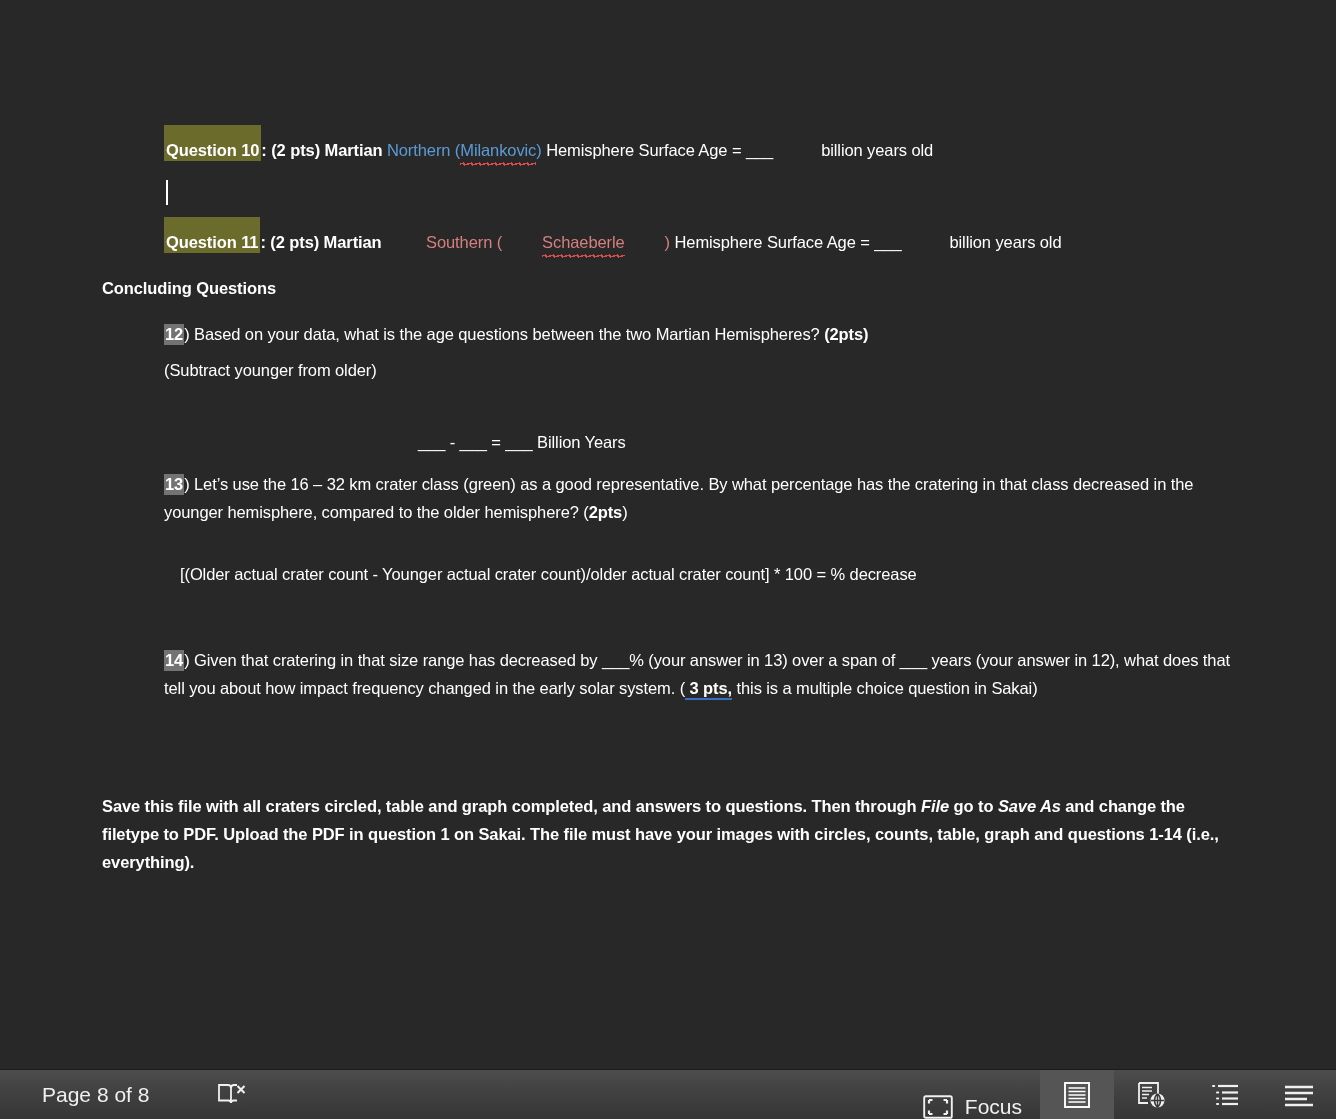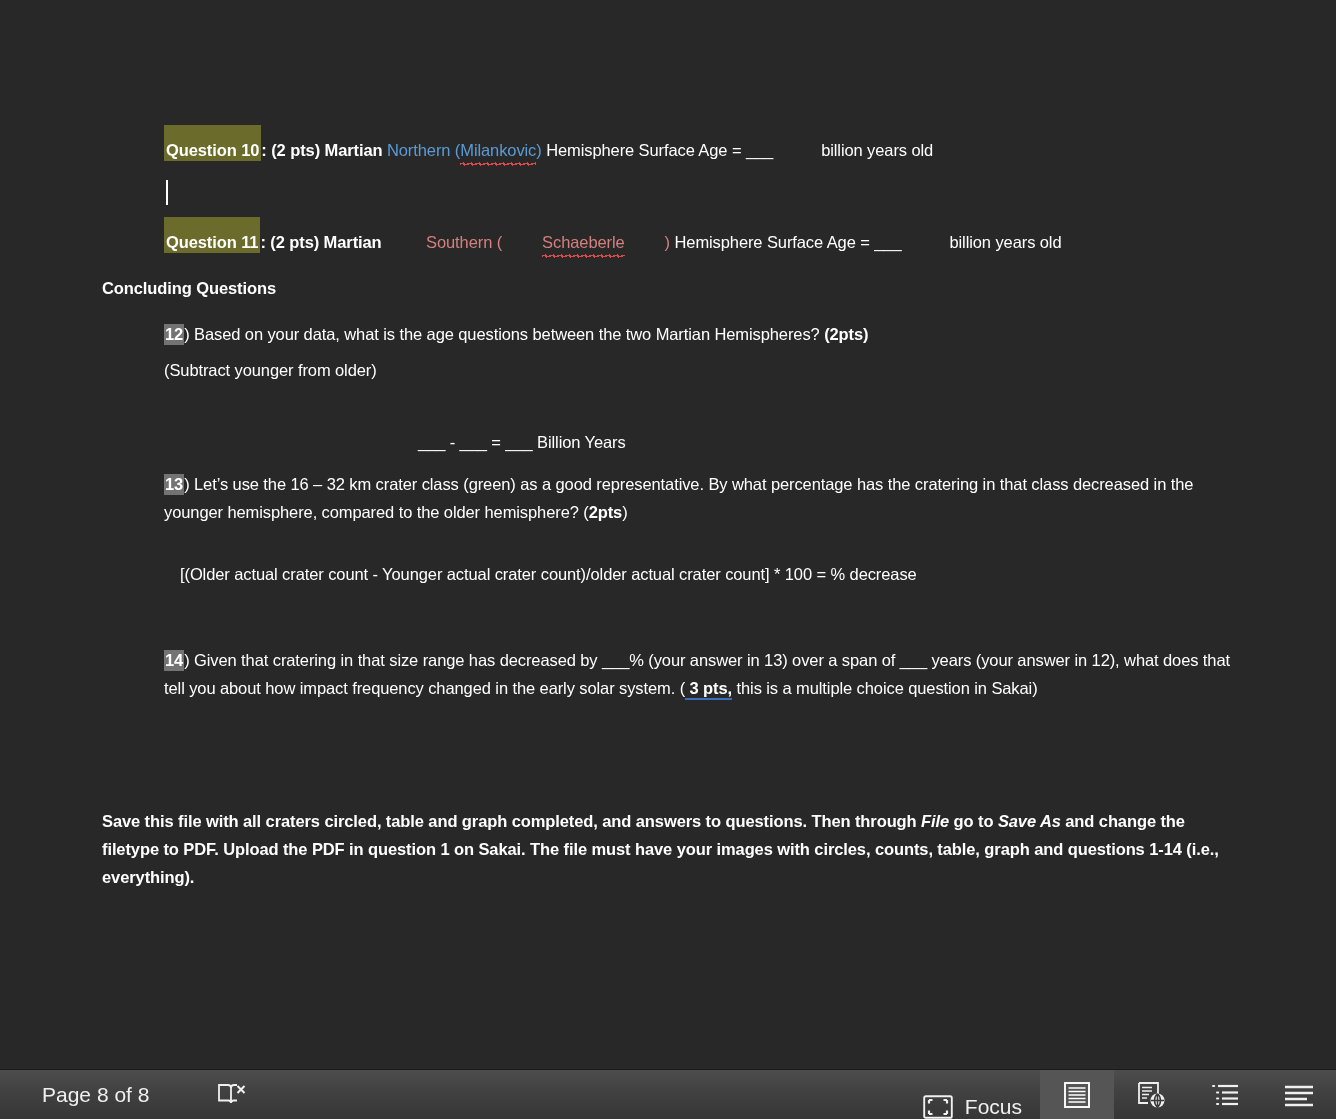--- a/index.html
+++ b/index.html
@@ -236,21 +236,21 @@
 
     <div class="para" style="left:164px; top:470px; width:1062px;">
       <span class="hl-num">13</span><span>) Let’s use the 16 – 32 km crater class (green) as a good representative. By what percentage has the cratering in that class decreased in the younger hemisphere, compared to the older hemisphere? (</span><span class="b">2pts</span><span>)</span>
     </div>
     <div class="para" style="left:164px; top:560px; width:1090px;margin-left:16px;">[(Older actual crater count - Younger actual crater count)/older actual crater count] * 100 =        % decrease</div>
 
     <div class="para" style="left:164px; top:646px; width:1072px;">
       <span class="hl-num">14</span><span>) Given that cratering in that size range has decreased by ___% (your answer in 13) over a span of ___ years (your answer in 12), what does that tell you about how impact frequency changed in the early solar system. (</span><span class="b blue-ul"> 3 pts,</span><span> this is a multiple choice question in Sakai)</span>
     </div>
 
-    <div class="para b" style="left:102px; top:792px; width:1118px;margin-top:15px;">
+    <div class="para b" style="left:102px; top:792px; width:1118px;">
       <span>Save this file with all craters circled, table and graph completed, and answers to questions. Then through </span><span class="i">File</span><span> go to </span><span class="i">Save As</span><span> and change the filetype to PDF. Upload the PDF in question 1 on Sakai. The file must have your images with circles, counts, table, graph and questions 1-14 (i.e., everything).</span>
     </div>
 
   </div>
 </div>
 
 <div class="statusbar">
 
   <div class="sb-item sb-page">Page 8 of 8</div>
 

